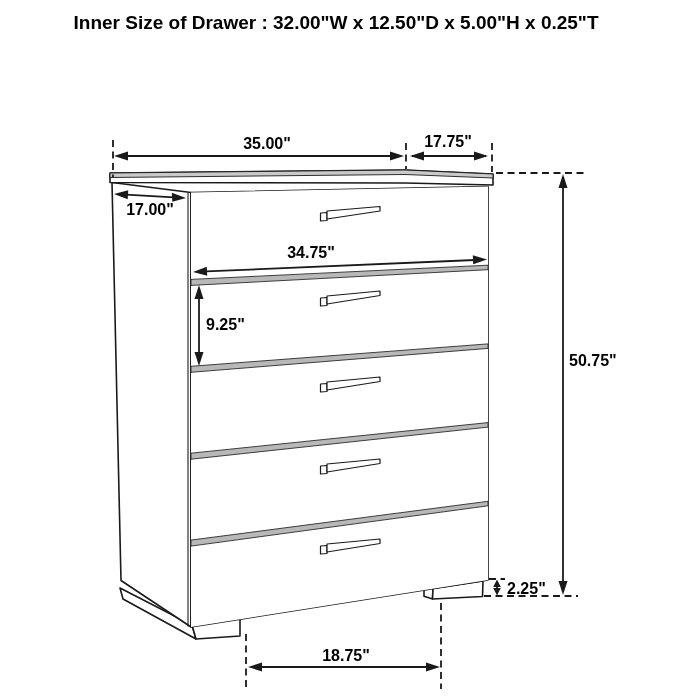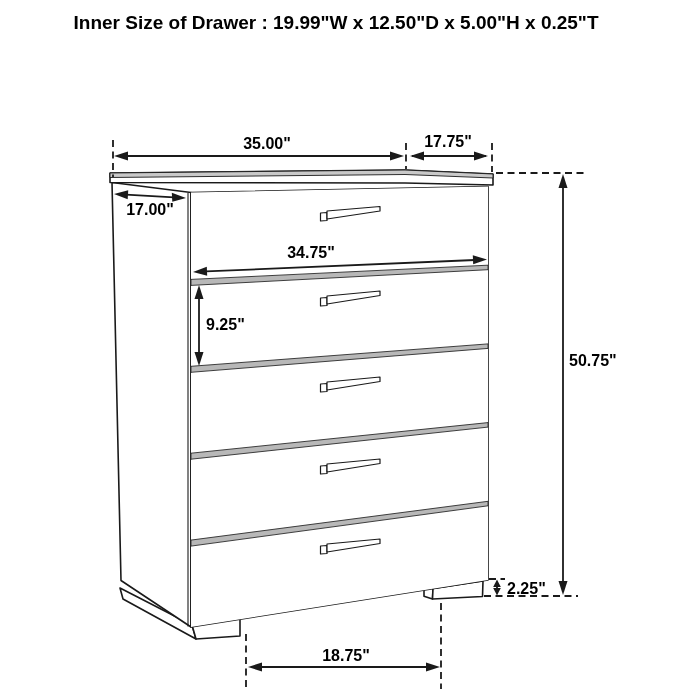--- a/index.html
+++ b/index.html
@@ -17,21 +17,21 @@
   .dim{stroke:#1a1a1a;stroke-width:1.8;fill:none;}
   .dash{stroke:#1a1a1a;stroke-width:1.8;fill:none;stroke-dasharray:7 4.5;}
   .head{fill:#1a1a1a;stroke:none;}
   .lbl{font-family:"Liberation Sans",sans-serif;font-size:16px;font-weight:bold;fill:#000;}
 </style>
 </head>
 <body>
 
 <div class="canvas">
 
-  <div class="title">Inner Size of Drawer : 19.99"W x 12.50"D x 5.00"H x 0.25"T</div>
+  <div class="title">Inner Size of Drawer : 32.00"W x 12.50"D x 5.00"H x 0.25"T</div>
 
   <svg width="700" height="700" viewBox="0 0 700 700">
 
     <g>
 
       <g>
         <polygon class="outline" points="120,588 192,625 196,639 123,599"></polygon>
         <polygon class="outline" points="192,625 240,618.5 240,636 196,639"></polygon>
       </g>
       <g>

